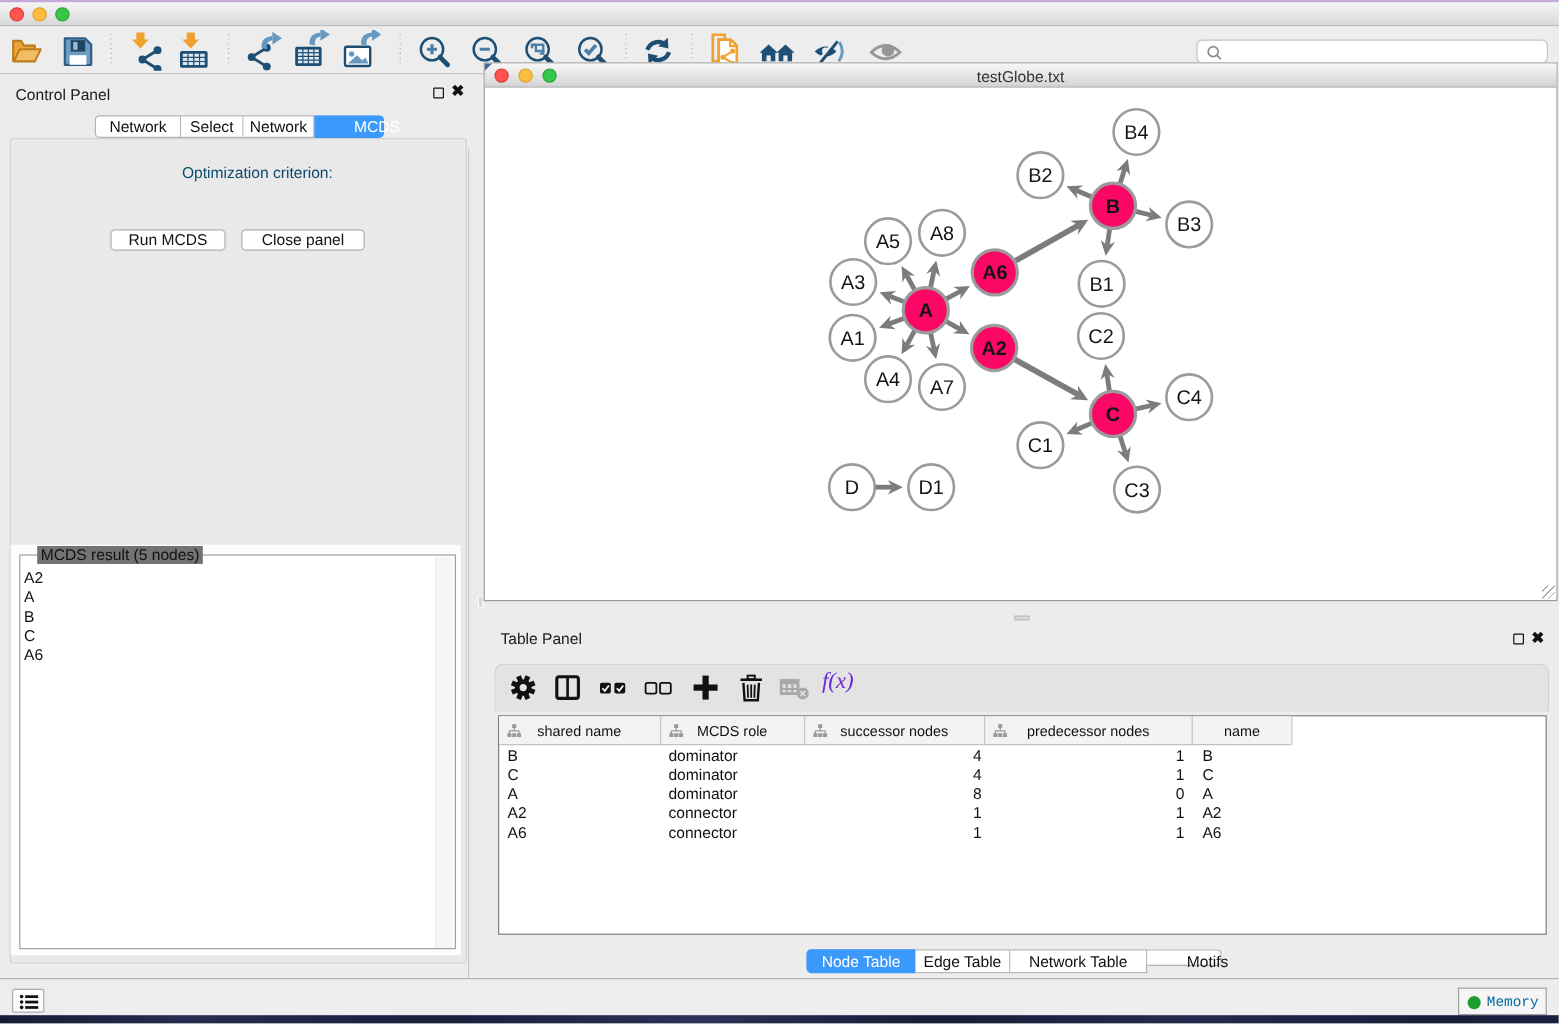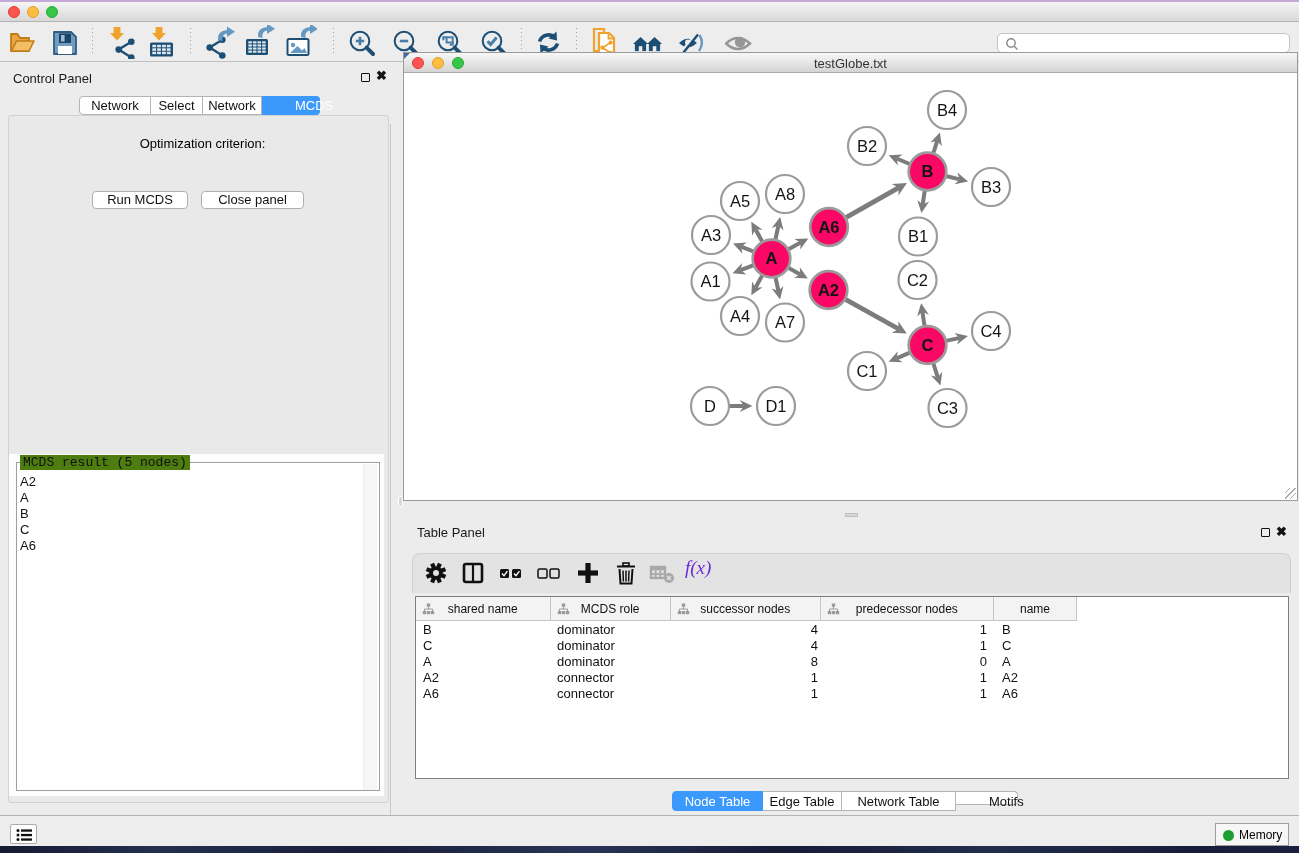--- a/index.html
+++ b/index.html
@@ -25,33 +25,33 @@
 .wmax { position:absolute; width:9px; height:9px; border:1.5px solid #111; border-radius:1px; }
 .wx { position:absolute; font-size:13px; font-weight:bold; color:#111; }
 .tabrow { position:absolute; display:flex; }
 .tab { font-size:13px; color:#111; background:#fff; border:1px solid #b4b4b4;
   border-left:none; text-align:center; line-height:17px; height:19px; }
 .tab.first { border-left:1px solid #b4b4b4; border-radius:4px 0 0 4px; }
 .tab.last { border-radius:0 4px 4px 0;padding-left:33px; }
 .tab.sel { background:#3b99fc; color:#fff; border-color:#3b99fc; }
 #cp-content { left:8px; top:53px; width:381px; height:688px; background:#e9e9e9;
   border:1px solid #d2d2d2; border-radius:3px; }
-#opt-label { left:4px; top:74px; width:397px; text-align:center; font-size:13px; color:#000000; }
+#opt-label { left:16px; top:74px; width:397px; text-align:center; font-size:13px; color:#0c4a6e; }
 #dropdown { left:43px; top:97px; width:311px; height:20px; background:#fff;
   border:1px solid #b9b9b9; border-radius:5px; font-size:13px; color:#111; }
 #dropdown span { position:absolute; left:12px; top:2px; }
 #dd-btn { position:absolute; right:-1px; top:-1px; width:20px; height:20px;
   border-radius:0 5px 5px 0; background:linear-gradient(#6db2fb,#1a70eb); }
 .btn { position:absolute; background:#fff; border:1px solid #b0b0b0; border-radius:4px;
   font-size:13px; color:#111; text-align:center; }
 #fieldset-outer { left:9px; top:392px; width:375px; height:342px; background:#fdfdfd; }
 #fieldset { position:absolute; left:7px; top:8px; width:364px; height:329px;
   border:1px solid #9f9f9f; background:#fff; }
-#legend { position:absolute; left:3px; top:-8px; background:#4d7c0f; padding:0 3px;
-  font-size:13px; color:#111;font-family:Liberation Mono, monospace; }
+#legend { position:absolute; left:14px; top:-8px; background:#737373; padding:0 3px;
+  font-size:13px; color:#111; }
 #mcds-list { position:absolute; left:3px; top:11px; font-size:13px; color:#111; line-height:16px; }
 #mcds-scroll { position:absolute; right:2px; top:1px; width:14px; height:326px; background:#f6f6f6; border-left:1px solid #ededed;}
 #vsplit { left:390px; top:62px; width:1px; height:753px; background:#c9c9c9; }
 
 #netwin { left:403px; top:52px; width:895px; height:449px; border:1px solid #9a9a9a;
   background:#fff; }
 #net-titlebar { position:absolute; left:0; top:0; width:893px; height:20px;
   background:linear-gradient(#f7f7f7,#d4d4d4); border-bottom:1px solid #a9a9a9; }
 #net-title { position:absolute; left:0; right:0; top:3px; text-align:center; font-size:13px; color:#333; }
 #net-corner { position:absolute; left:0; top:0; width:0; height:0;
@@ -70,21 +70,21 @@
   font-size:12px; color:#111; text-align:center; line-height:24px; }
 .th svg { position:absolute; left:6px; top:6px; }
 .td { position:absolute; font-size:13px; color:#111; height:16px; line-height:16px; }
 .tabrow2 { position:absolute; display:flex; }
 
 #statusbar { left:0; top:815px; width:1299px; height:31px; background:#ededed;
   border-top:1px solid #b3b3b3; }
 #listbtn { position:absolute; left:10px; top:8px; width:27px; height:20px; background:#fcfcfc;
   border:1px solid #ababab; border-radius:2px; }
 #membtn { position:absolute; left:1215px; top:7px; width:74px; height:23px; background:#f6f6f6;
-  border:1px solid #9e9e9e; font-size:12px; color:#000000; }
+  border:1px solid #9e9e9e; font-size:12px; color:#0369a1;font-family:Liberation Mono, monospace; }
 #memdot { position:absolute; left:7px; top:6px; width:11px; height:11px; border-radius:50%;
   background:#1d9e31; }
 #darkstrip { left:0; top:846px; width:1299px; height:7px;
   background:linear-gradient(90deg,#151b33,#252e50 12%,#181f3b 28%,#2a3357 45%,#161c36 60%,#232c4e 76%,#171d38 92%,#1a2140 100%); }
 </style>
 </head>
 <body>
 <div id="purple" class="abs"></div>
 <div id="titlebar" class="abs">
   <div class="tl" style="left:8px;background:#fc5551;border:0.5px solid #e23b36;"></div>

